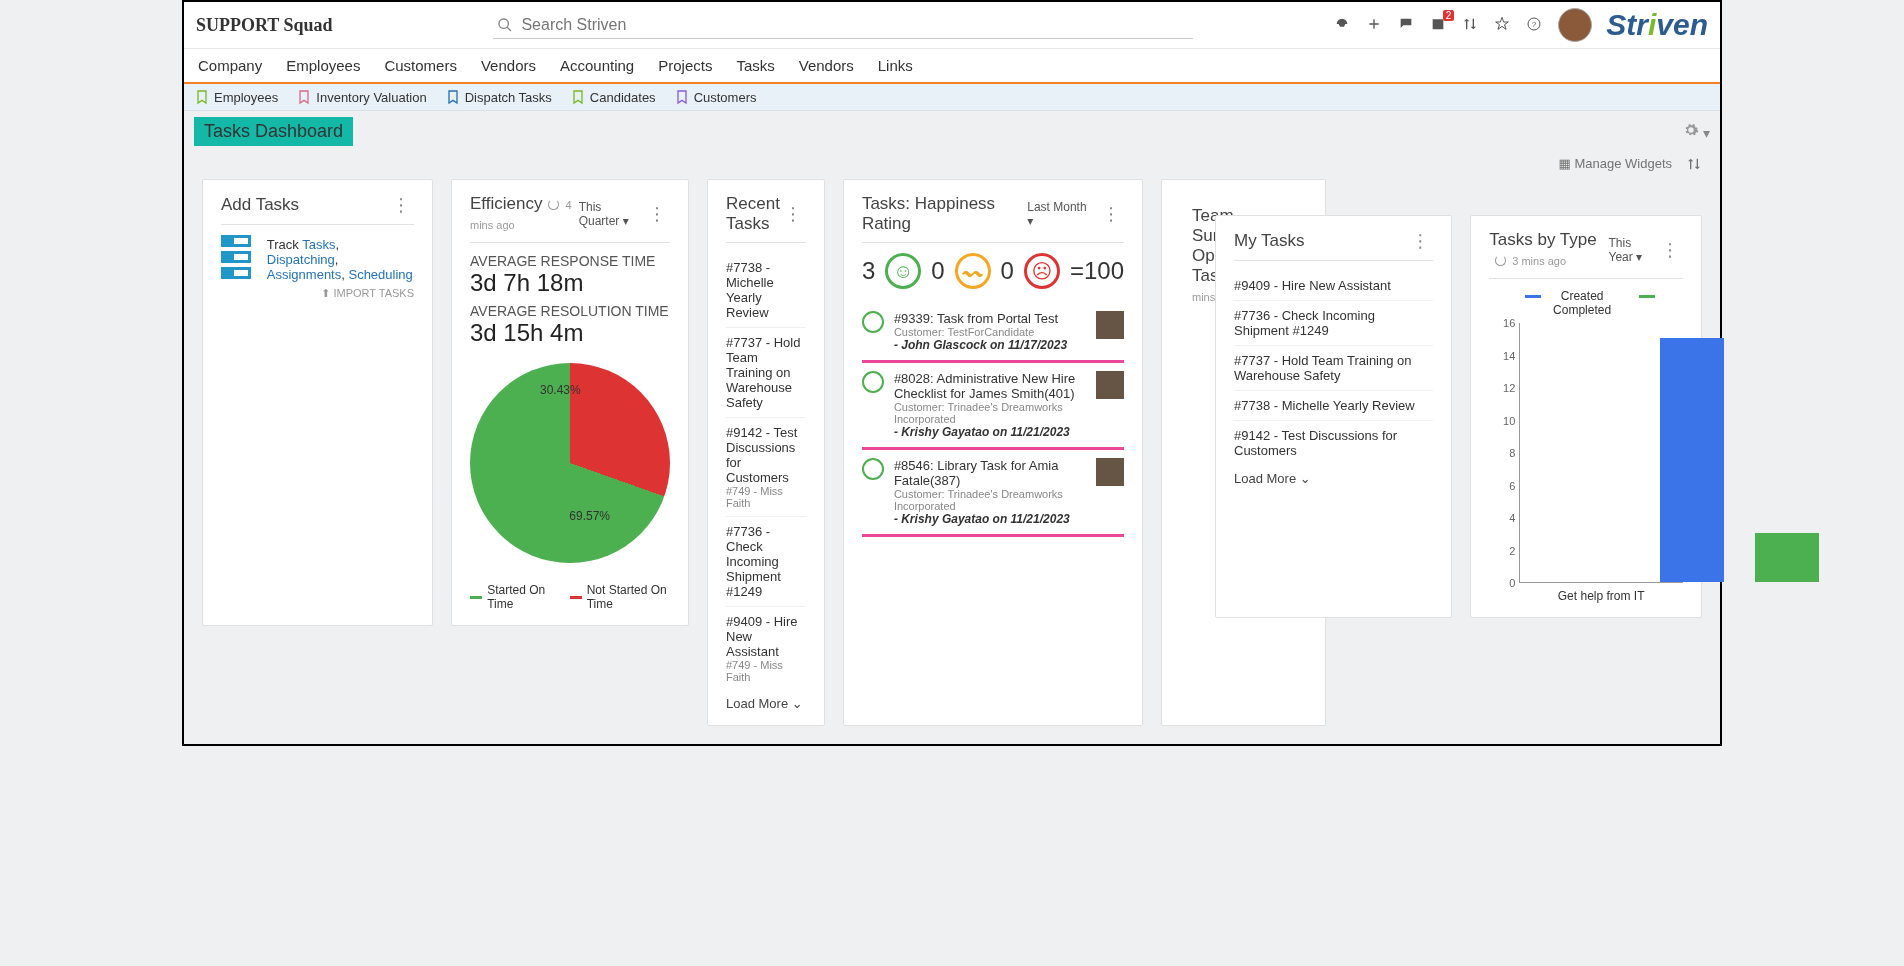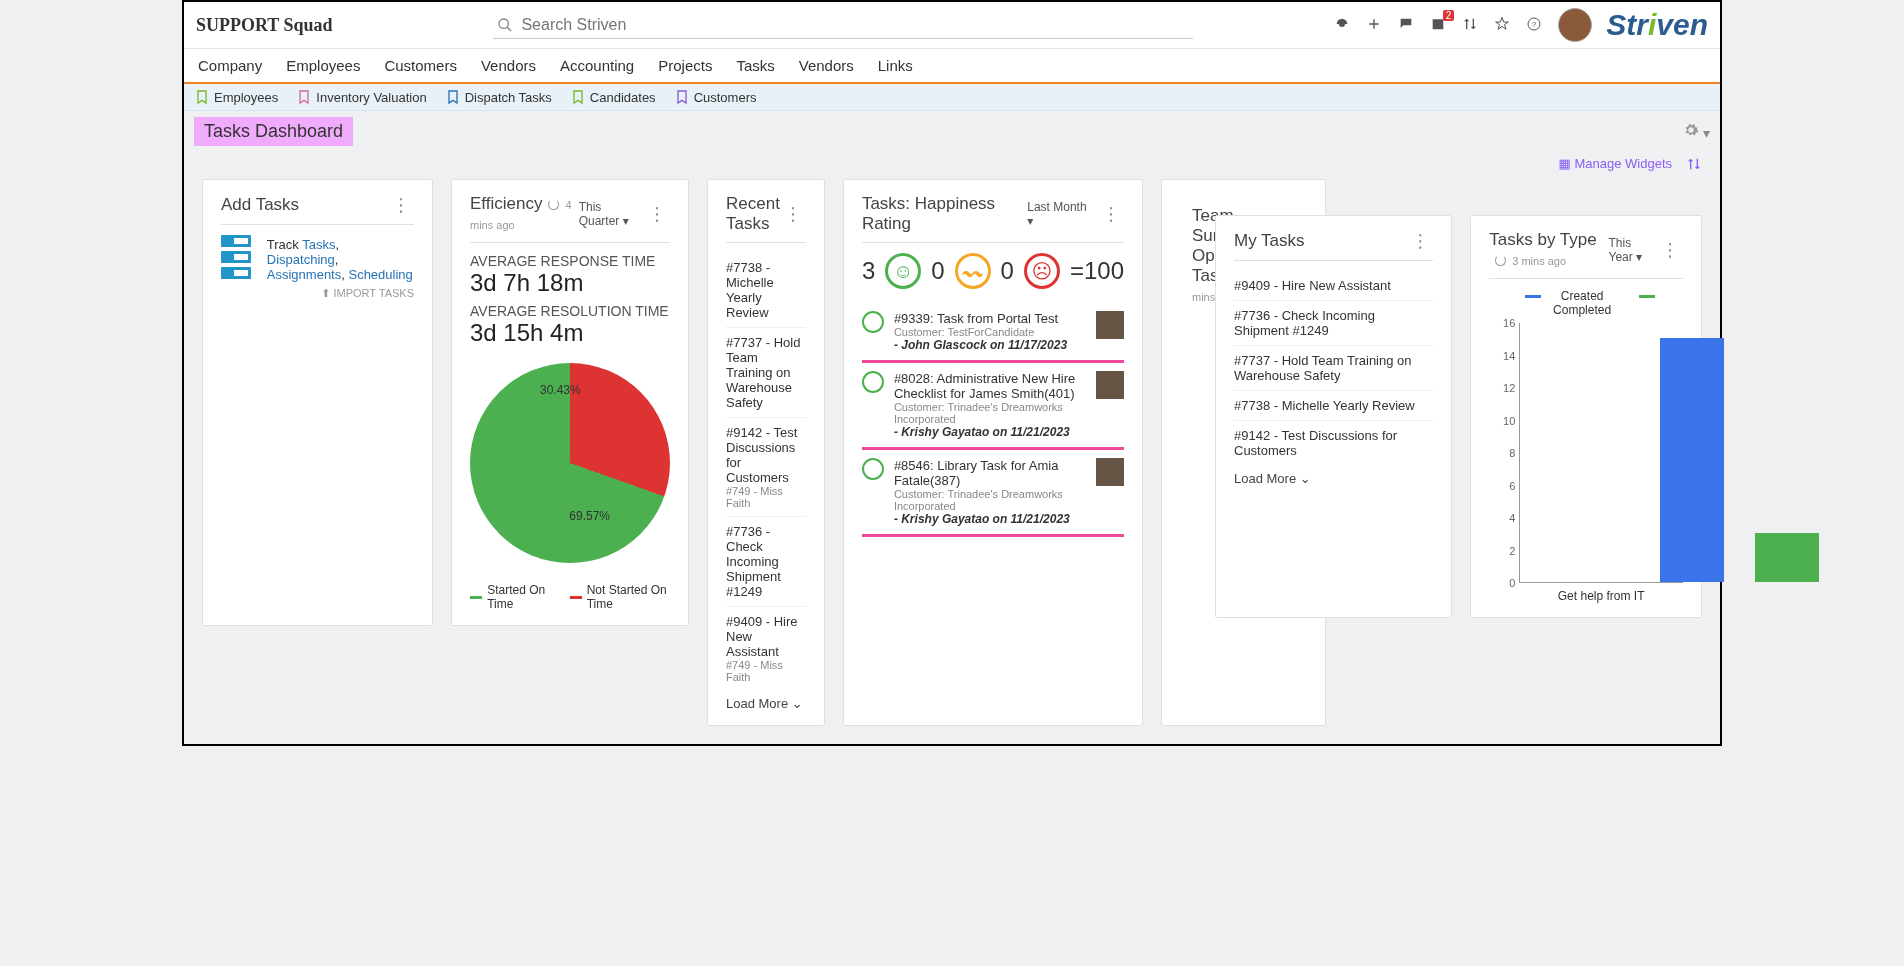--- a/index.html
+++ b/index.html
@@ -17,25 +17,25 @@
 .logo-right { font-size: 30px; font-weight: 700; color: #2c5c8f; font-style: italic;}
 .logo-right .accent { color: #7ab929; }
 
 .mainnav { display: flex; gap: 24px; padding: 8px 14px; border-bottom: 2px solid #f58220; background:#fff; }
 .mainnav a { color: #333; text-decoration: none; font-size: 15px; cursor:pointer;}
 
 .quicknav { display: flex; gap: 18px; padding: 5px 10px; background: #e8f1f7; border-bottom: 1px solid #d5e2ec; font-size:13px;}
 .quicknav-item { display:flex; align-items:center; gap:4px; cursor:pointer;}
 
 .page-head { display:flex; align-items:center; padding: 6px 10px; background:#eef0f2;}
-.page-title { background: #f0abfc; padding: 4px 10px; font-size: 18px; font-weight: 500;}
+.page-title { background: #14b8a6; padding: 4px 10px; font-size: 18px; font-weight: 500;}
 .page-head-actions { margin-left:auto; color:#888; cursor:pointer;}
 
 .toolbar-row { display:flex; justify-content:flex-end; padding: 4px 18px; background:#eef0f2; font-size:13px; gap:14px;}
-.toolbar-row span { cursor:pointer; color:#8b5cf6;}
+.toolbar-row span { cursor:pointer; color:#737373;}
 
 .dash { display:flex; gap:18px; padding: 0 18px 18px; background:#eef0f2; align-items:flex-start;}
 .col { display:flex; flex-direction:row; gap:18px; }
 .col1 { width: 490px; }
 .col2 { width: 490px; }
 .col3 { width: 490px; margin-top: 36px; }
 
 .card { background:#fff; border:1px solid #e0e0e0; border-radius:2px; padding: 14px 18px; }
 .card-head { display:flex; align-items:center; border-bottom: 1px solid #e0e0e0; padding-bottom:8px; margin-bottom:10px;}
 .card-title { font-size: 17px; color:#444; }

